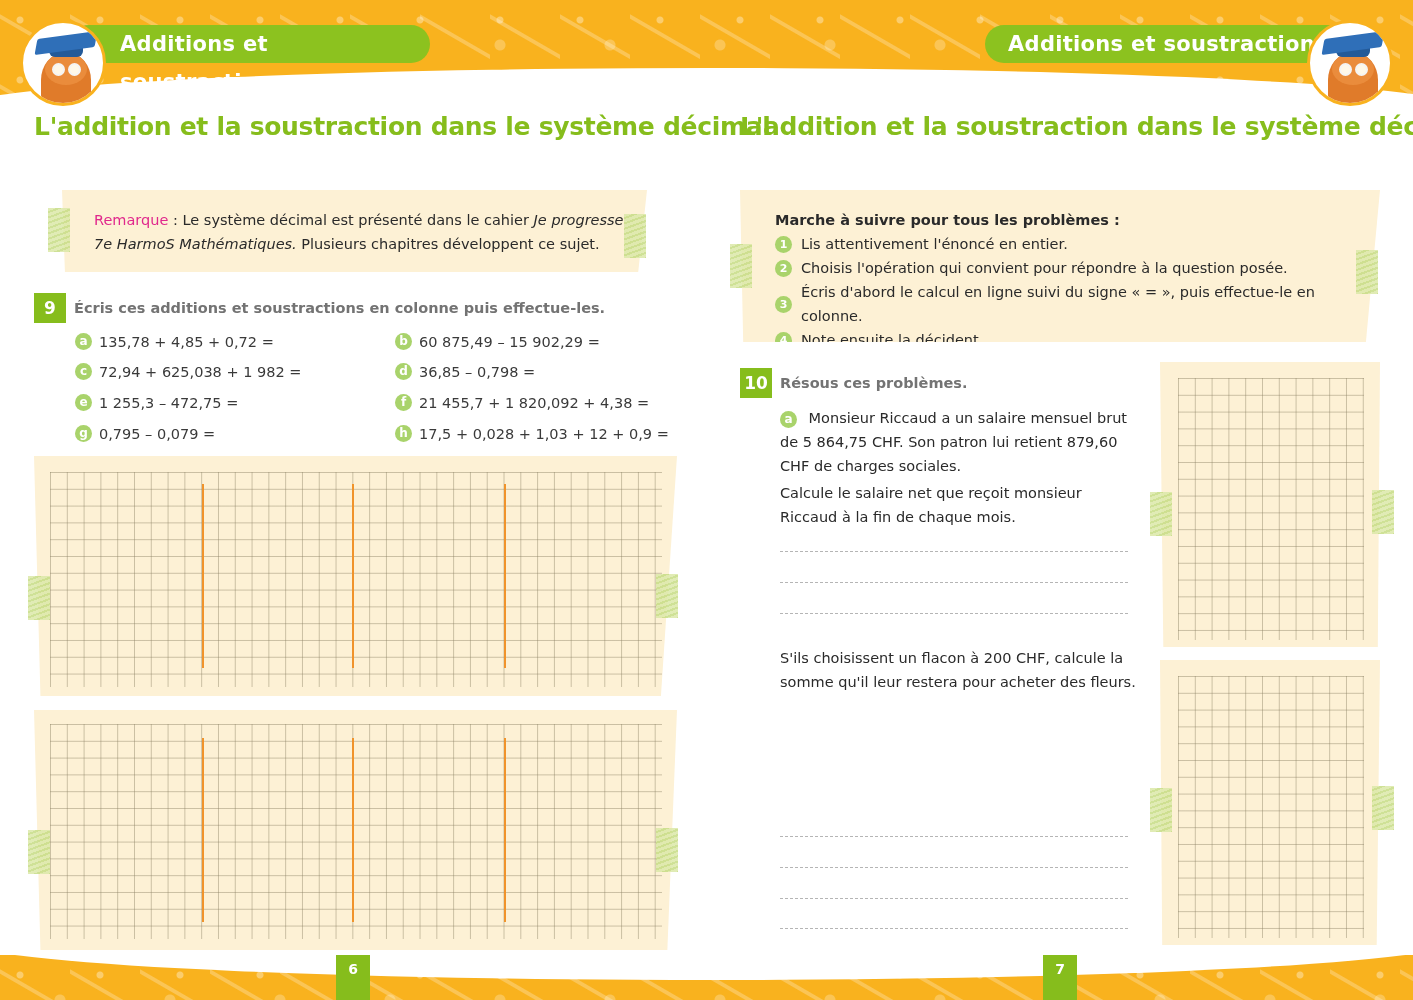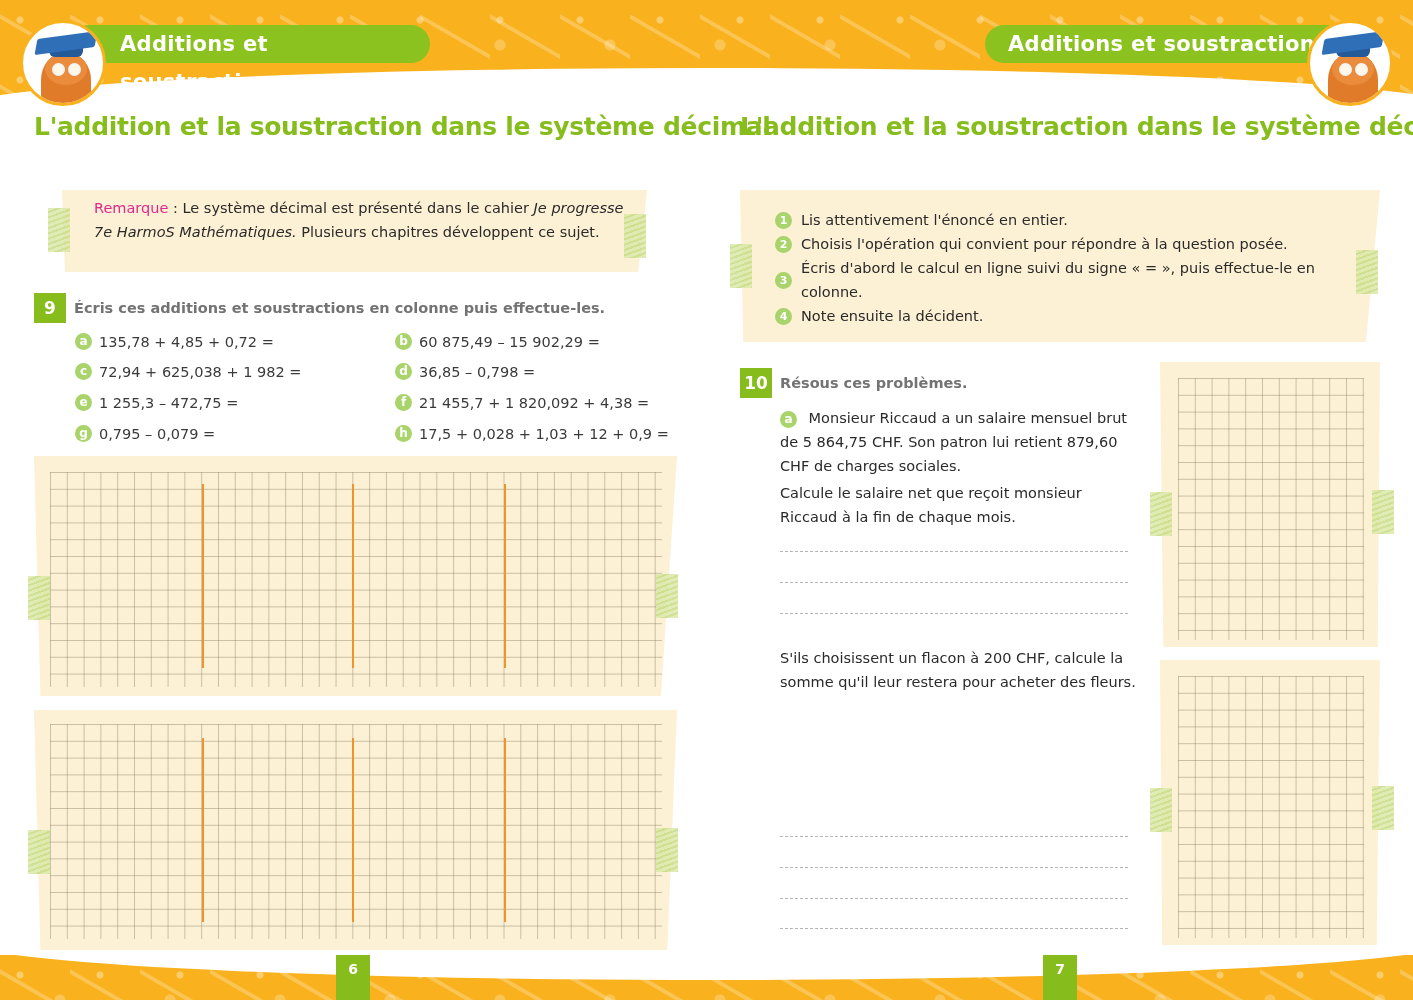--- a/index.html
+++ b/index.html
@@ -82,21 +82,21 @@
   .page-title.right { left: 740px; }
 
   
   .note {
     position: absolute; background: #fdf1d5;
     font-family: "DejaVu Sans", sans-serif; font-size: 14.5px; color: #2a2a2a;
   }
   .note.left {
     left: 62px; top: 190px; width: 585px; height: 82px;
     clip-path: polygon(0 0, 100% 0, 98.5% 100%, 0.5% 100%);
-    padding: 6px 0 0 32px; line-height: 24px;
+    padding: 18px 0 0 32px; line-height: 24px;
   }
   .note.right {
     left: 740px; top: 190px; width: 640px; height: 152px;
     clip-path: polygon(0 0, 100% 0, 97.8% 100%, 0.5% 100%);
     padding: 18px 0 0 35px; line-height: 24px;
   }
   .remark-label { color: #e0288c; }
   .italic { font-style: italic; }
   .note-heading { font-weight: bold; }
   .step { display: flex; align-items: center; }
@@ -267,20 +267,21 @@
     <div class="face"></div>
   <div class="glasses l"></div>
     <div class="glasses r"></div>
   <div class="cap-base"></div>
     <div class="cap"></div>
 </div>
 
 <h1 class="page-title right">L'addition et la soustraction dans le système décimal</h1>
 
 <div class="note right">
+  <div class="note-heading">Marche à suivre pour tous les problèmes :</div>
   <div class="step">
     <span class="step-num">1</span>
     <span>Lis attentivement l'énoncé en entier.</span>
   </div>
   <div class="step">
     <span class="step-num">2</span>
     <span>Choisis l'opération qui convient pour répondre à la question posée.</span>
   </div>
   <div class="step">
     <span class="step-num">3</span>

